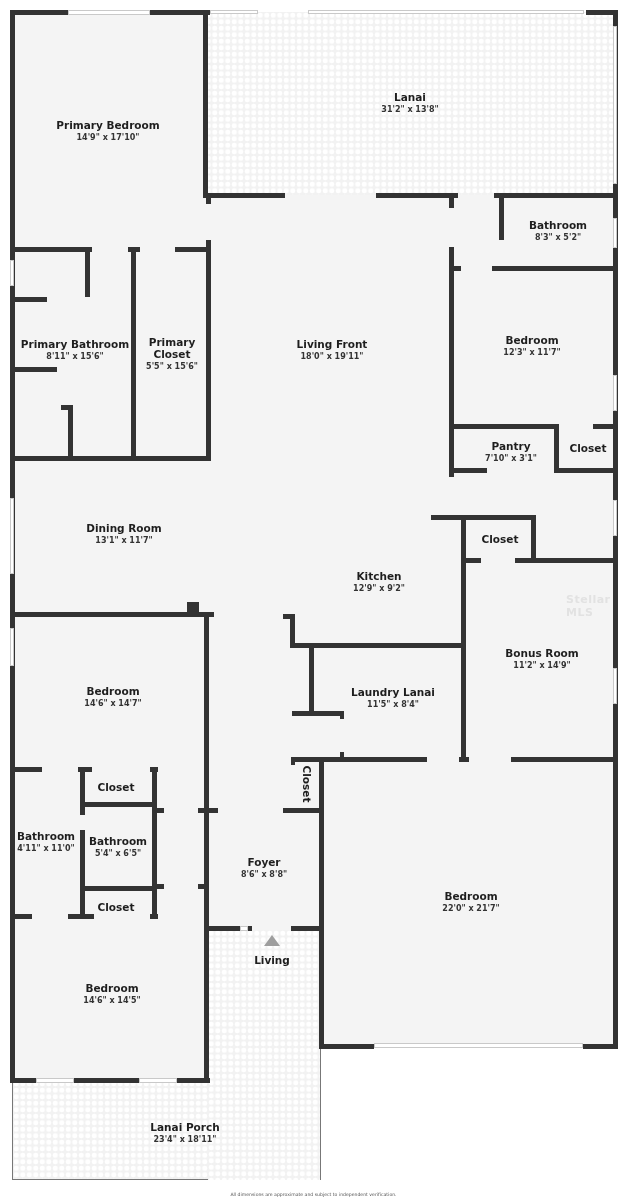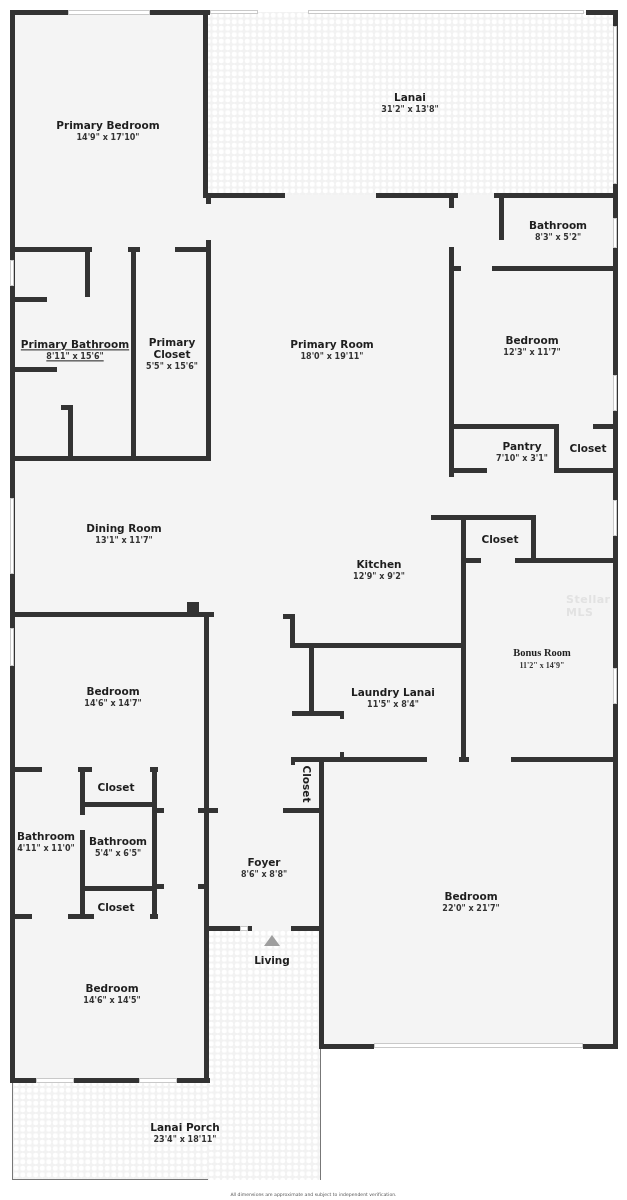--- a/index.html
+++ b/index.html
@@ -139,55 +139,55 @@
     </div>
   <div class="label" style="left:108px;top:131px;">
       <span class="name">Primary Bedroom</span>
       <span class="dim">14'9" x 17'10"</span>
     </div>
   <div class="label" style="left:558px;top:231px;">
       <span class="name">Bathroom</span>
       <span class="dim">8'3" x 5'2"</span>
     </div>
   <div class="label" style="left:332px;top:350px;">
-      <span class="name">Primary Room</span>
+      <span class="name">Living Front</span>
       <span class="dim">18'0" x 19'11"</span>
     </div>
   <div class="label" style="left:532px;top:346px;">
       <span class="name">Bedroom</span>
       <span class="dim">12'3" x 11'7"</span>
     </div>
-  <div class="label" style="left:75px;top:350px;text-decoration:underline;">
+  <div class="label" style="left:75px;top:350px;">
       <span class="name">Primary Bathroom</span>
       <span class="dim">8'11" x 15'6"</span>
     </div>
   <div class="label" style="left:172px;top:354px;">
       <span class="name">Primary</span>
       <span class="name">Closet</span>
       <span class="dim">5'5" x 15'6"</span>
     </div>
-  <div class="label" style="left:522px;top:452px;">
+  <div class="label" style="left:511px;top:452px;">
       <span class="name">Pantry</span>
       <span class="dim">7'10" x 3'1"</span>
     </div>
   <div class="label" style="left:588px;top:448px;">
       <span class="name">Closet</span>
     </div>
   <div class="label" style="left:124px;top:534px;">
       <span class="name">Dining Room</span>
       <span class="dim">13'1" x 11'7"</span>
     </div>
   <div class="label" style="left:500px;top:539px;">
       <span class="name">Closet</span>
     </div>
-  <div class="label" style="left:379px;top:570px;text-align:center;">
+  <div class="label" style="left:379px;top:582px;text-align:center;">
       <span class="name">Kitchen</span>
       <span class="dim">12'9" x 9'2"</span>
     </div>
-  <div class="label" style="left:542px;top:659px;font-family:Liberation Serif, serif;">
+  <div class="label" style="left:542px;top:659px;">
       <span class="name">Bonus Room</span>
       <span class="dim">11'2" x 14'9"</span>
     </div>
   <div class="label" style="left:113px;top:697px;">
       <span class="name">Bedroom</span>
       <span class="dim">14'6" x 14'7"</span>
     </div>
   <div class="label" style="left:393px;top:698px;">
       <span class="name">Laundry Lanai</span>
       <span class="dim">11'5" x 8'4"</span>

